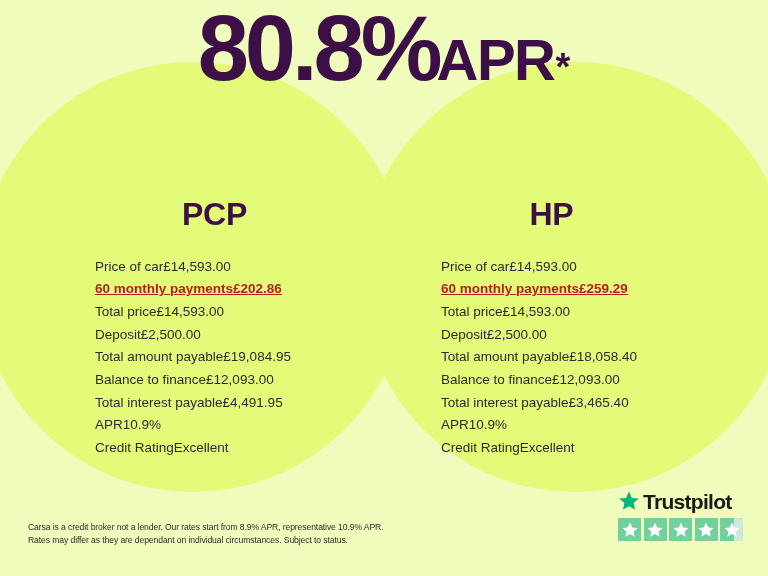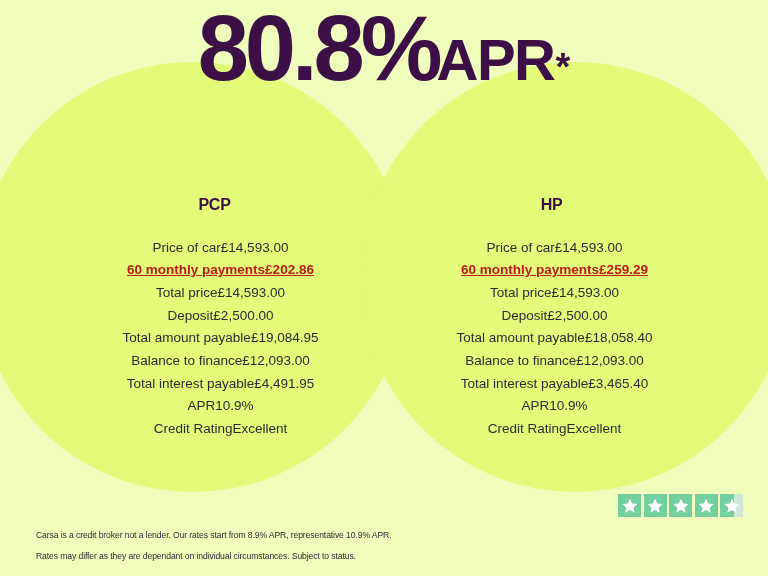--- a/index.html
+++ b/index.html
@@ -98,33 +98,33 @@
   }
   .plan {
     width: 384px;
     box-sizing: border-box;
   }
   .plan-pcp { padding-left: 95px; padding-right: 38px; }
   .plan-hp  { padding-left: 57px; padding-right: 100px; }
 
   .plan-title {
     color: #3d0f47;
-    font-size: 16px;
+    font-size: 32px;
     font-weight: bold;
     text-align: center;
     margin: 0 0 22px 0;
     letter-spacing: -0.3px;
   }
   .plan-pcp .plan-title { padding-right: 12px; }
   .plan-hp  .plan-title { padding-right: 6px; }
 
   .rows { display: block; }
   .row {
     display: flex;
-    justify-content: center;
+    justify-content: flex-start;
     align-items: baseline;
     font-size: 13.5px;
     color: #2b2b33;
     line-height: 1;
     padding: 4.6px 0;
     white-space: nowrap;
   }
   .row.bold .label,
   .row.bold .value {
     font-weight: bold;
@@ -139,21 +139,21 @@
     position: absolute;
     left: 28px;
     top: 521px;
     width: 430px;
     z-index: 6;
     color: #2b2b33;
     font-size: 8.6px;
     line-height: 1.55;
     letter-spacing: -0.1px;
   }
-  .disclaimer p { margin: 8px; }
+  .disclaimer p { margin: 0; }
 
   .trustpilot {
     position: absolute;
     right: 18px;
     top: 489px;
     z-index: 6;
     width: 132px;
   }
   .tp-word {
     display: flex;
@@ -297,20 +297,28 @@
     </div>
 
   </div>
 
   <div class="disclaimer">
     <p>Carsa is a credit broker not a lender. Our rates start from 8.9% APR, representative 10.9% APR.</p>
     <p>Rates may differ as they are dependant on individual circumstances. Subject to status.</p>
   </div>
 
   <div class="trustpilot">
+    <div class="tp-word">
+      <span>
+        <svg class="tp-star-svg" width="22" height="22" viewBox="0 0 24 24" aria-hidden="true">
+          <polygon points="12,1.6 15.2,8.6 22.6,9.3 17,14.3 18.7,21.6 12,17.8 5.3,21.6 7,14.3 1.4,9.3 8.8,8.6" fill="#00b67a"></polygon>
+        </svg>
+      </span>
+      <span class="tp-name">Trustpilot</span>
+    </div>
     <div class="tp-stars">
         <span class="tp-box">
           <span class="fill" style="width: 100%;"></span>
           <svg width="17" height="17" viewBox="0 0 24 24">
             <polygon points="12,1.6 15.2,8.6 22.6,9.3 17,14.3 18.7,21.6 12,17.8 5.3,21.6 7,14.3 1.4,9.3 8.8,8.6" fill="#ffffff"></polygon>
           </svg>
         </span>
         <span class="tp-box">
           <span class="fill" style="width: 100%;"></span>
           <svg width="17" height="17" viewBox="0 0 24 24">

